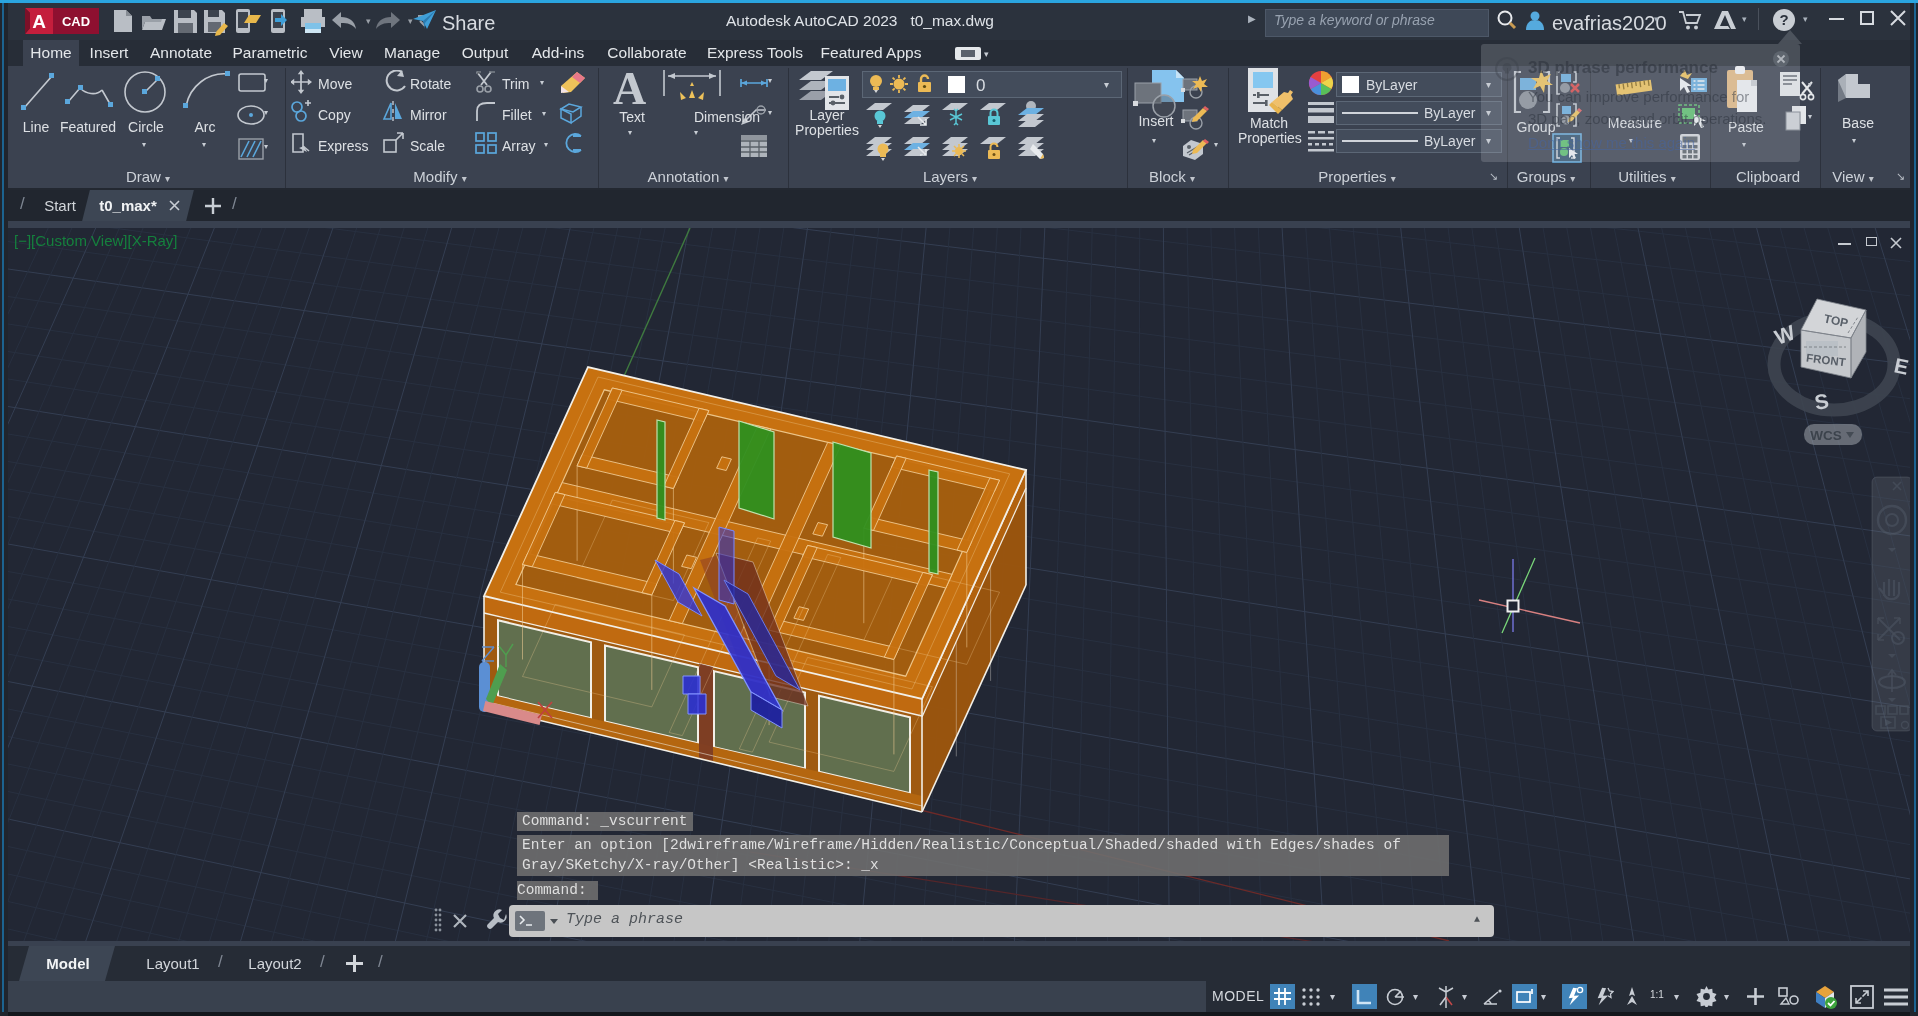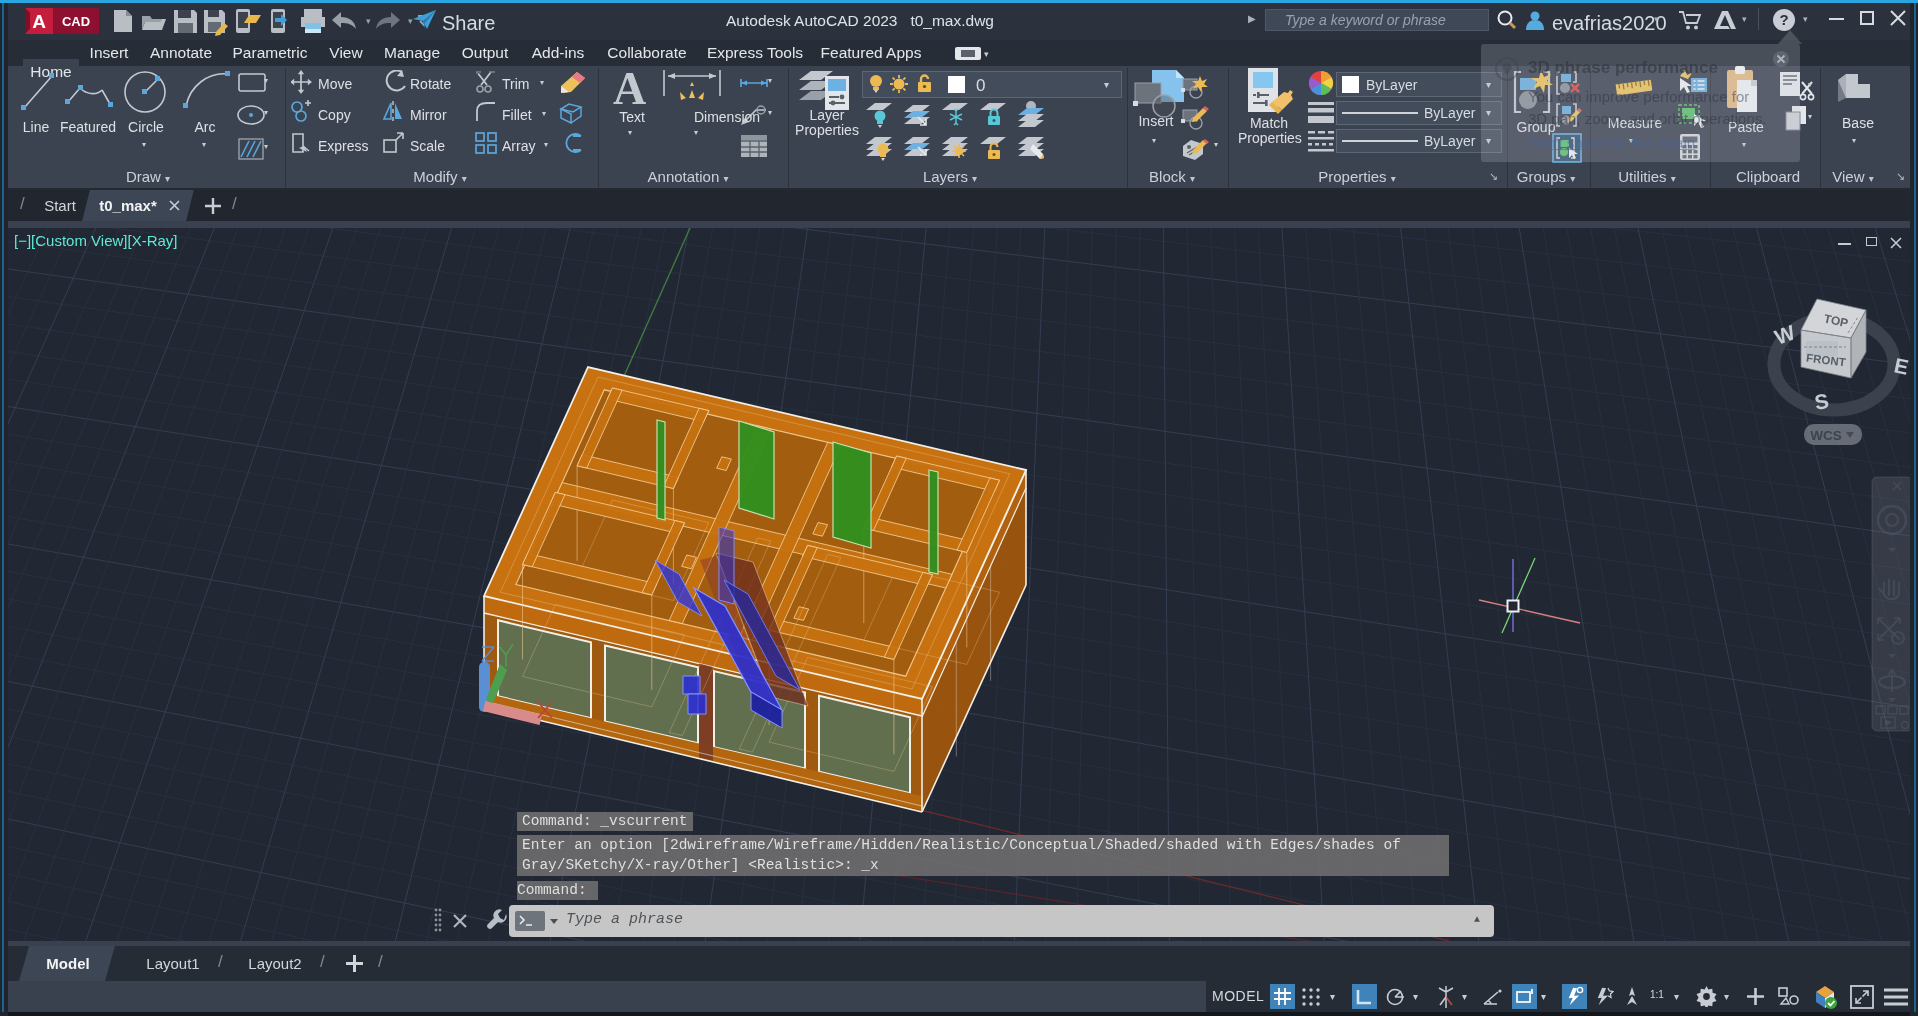--- a/index.html
+++ b/index.html
@@ -21,26 +21,26 @@
   #statusbar { left:8px; top:981px; width:1902px; height:31px; background:#39414e; }
   #statusdark { left:1206px; top:981px; width:704px; height:31px; background:#262c36; }
   #botline { left:0; top:1012px; width:1918px; height:4px; background:#14171c; }
   #ledge { left:0; top:3px; width:8px; height:1013px; background:#20252d; }
   #lblue { left:2px; top:3px; width:2px; height:1009px; background:#1c6390; }
   #redge { left:1910px; top:3px; width:8px; height:1013px; background:#20252d; }
   #rblue { left:1914px; top:3px; width:2px; height:1009px; background:#1c6390; }
   
   .tbtxt { color:#d7dbe0; font-size:20px; }
   #apptitle { left:640px; top:12px; width:440px; text-align:center; color:#dfe3e8; font-size:15.5px; }
-  #searchbox { left:1265px; top:9px; width:224px; height:22px; background:#3e4857;
+  #searchbox { left:1265px; top:9px; width:224px; height:28px; background:#3e4857;
      border:1px solid #4d5868; color:#98a2b0; font-style:italic; font-size:14px;
-     line-height:20px; padding-left:19px; }
+     line-height:20px; padding-left:8px; }
   .tabitem { position:absolute; top:40px; height:26px; white-space:nowrap; line-height:26px; color:#e4e7ea;
      font-size:15.5px; text-align:center; }
-  #hometab { background:#3b4250;margin-top:19px; }
+  #hometab { background:#3b4250; }
   
   .psep { position:absolute; top:68px; width:1px; height:120px; background:#2c313c; }
   .plabel { position:absolute; top:169px; height:17px; color:#ccd1d8; font-size:15px;
      text-align:center; width:120px; line-height:16px; }
   .plabel .dn { font-size:10px; color:#c0c5cc; }
   .biglabel { position:absolute; color:#dde0e4; font-size:14px; text-align:center; line-height:15px; }
   .rowlabel { position:absolute; color:#dde0e4; font-size:14px; line-height:16px; }
   .ddn { position:absolute; color:#c8cdd4; font-size:8px; }
   svg { display:block; }
   text { font-family:"Liberation Sans",sans-serif; }
@@ -1080,21 +1080,21 @@
     <svg class="abs" style="left:1850px;top:985px" width="24" height="24" viewBox="0 0 24 24">
         <rect x="1" y="1" width="22" height="22" fill="none" stroke="#c8cdd4" stroke-width="1.8"></rect>
         <path d="M13 6 h5 v5 M11 18 H6 v-5 M18 6 l-5.5 5.5 M6 18 l5.5 -5.5" stroke="#c8cdd4" stroke-width="1.6" fill="none"></path>
       </svg>
     <svg class="abs" style="left:1884px;top:988px" width="24" height="18" viewBox="0 0 24 18">
         <path d="M0 2 H24 M0 9 H24 M0 16 H24" stroke="#c8cdd4" stroke-width="3"></path>
       </svg>
   </div>
 
   <div class="abs" id="canvas-chrome">
-    <div class="abs" style="left:14px;top:232px;color:#5eead4;font-size:15px">[−][Custom View][X-Ray]</div>
+    <div class="abs" style="left:14px;top:232px;color:#15803d;font-size:15px">[−][Custom View][X-Ray]</div>
     <div class="abs" style="left:1838px;top:243px;width:13px;height:2px;background:#c6cad0"></div>
     <div class="abs" style="left:1866px;top:237px;width:11px;height:9px;border:1.5px solid #c6cad0"></div>
     <svg class="abs" style="left:1890px;top:237px" width="12" height="12" viewBox="0 0 12 12">
         <path d="M1 1 L11 11 M11 1 L1 11" stroke="#c6cad0" stroke-width="1.6"></path>
       </svg>
   </div>
 
   <div class="abs" id="tooltip-overlay">
     <div class="abs" style="left:1481px;top:44px;width:319px;height:118px;background:rgba(196,202,210,0.22);border-radius:3px"></div>
     <div class="abs" style="left:1778px;top:30px;width:0;height:0;border-left:12px solid transparent;border-right:12px solid transparent;border-bottom:14px solid rgba(196,202,210,0.22)"></div>

